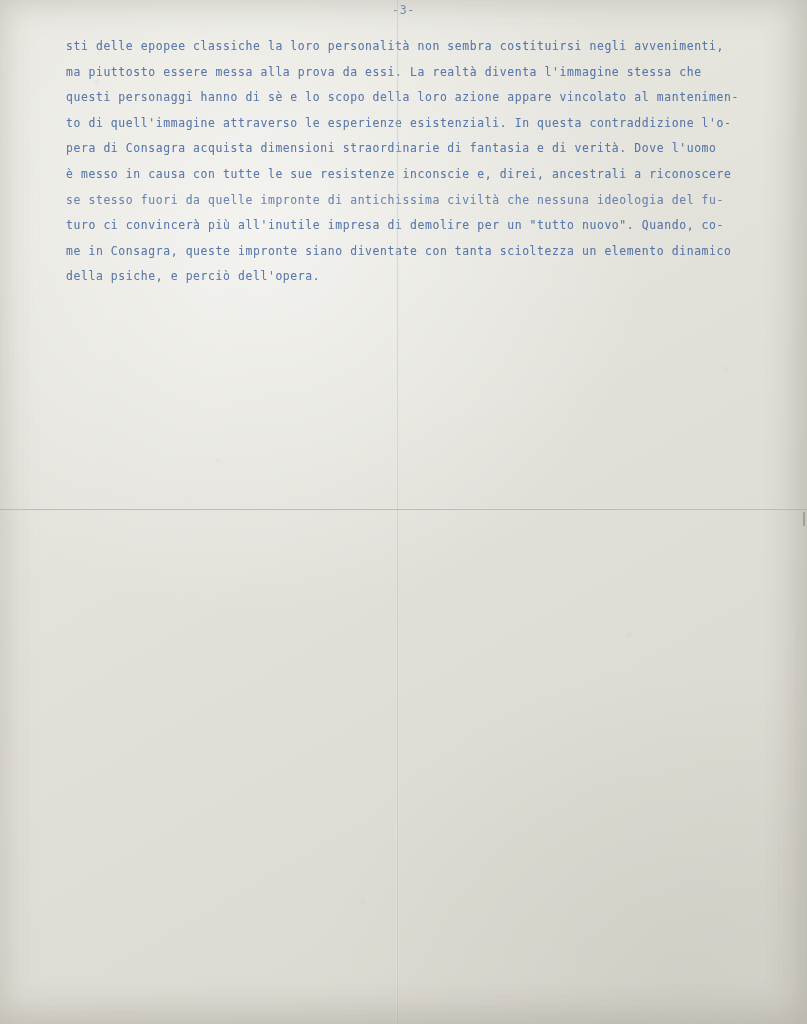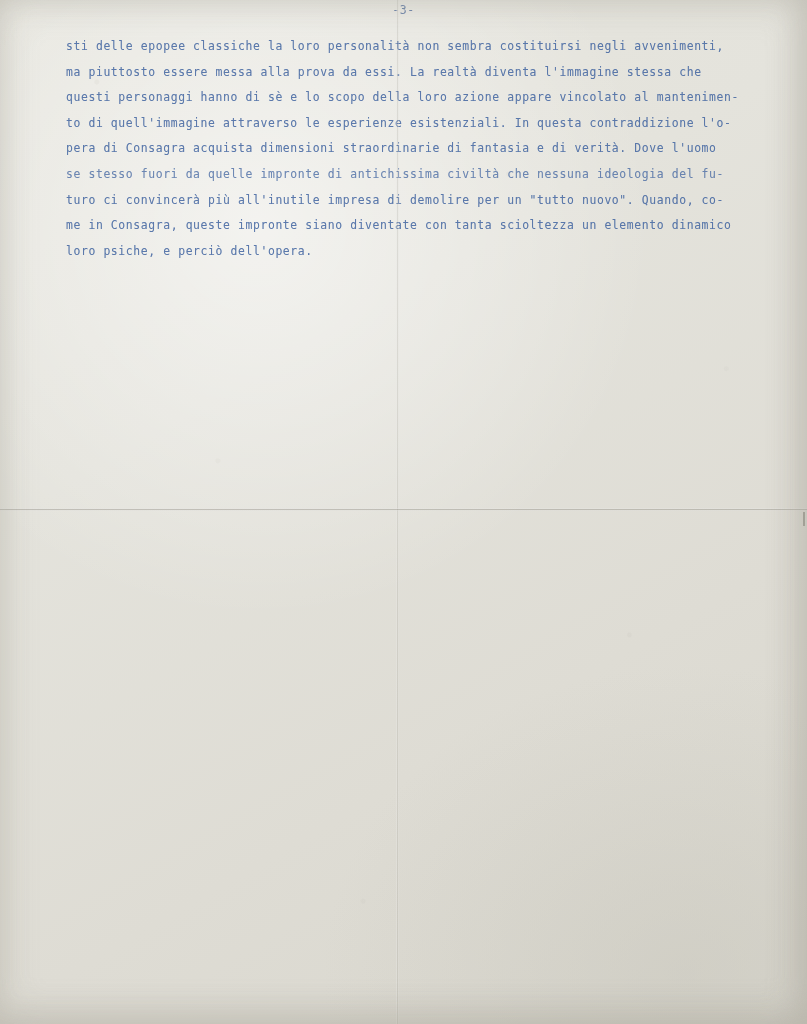--- a/index.html
+++ b/index.html
@@ -115,24 +115,25 @@
   <div class="grain"></div>
 
   <div class="page-number">-3-</div>
 
   <div class="body-text">
     <div class="line">sti delle epopee classiche la loro personalità non sembra costituirsi negli avvenimenti,</div>
     <div class="line">ma piuttosto essere messa alla prova da essi. La realtà diventa l'immagine stessa che</div>
     <div class="line">questi personaggi hanno di sè e lo scopo della loro azione appare vincolato al mantenimen-</div>
     <div class="line">to di quell'immagine attraverso le esperienze esistenziali. In questa contraddizione l'o-</div>
     <div class="line">pera di Consagra acquista dimensioni straordinarie di fantasia e di verità. Dove l'uomo</div>
+    <div class="line">è messo in causa con tutte le sue resistenze inconscie e, direi, ancestrali a riconoscere</div>
     <div class="line faint">se stesso fuori da quelle impronte di antichissima civiltà che nessuna ideologia del fu-</div>
     <div class="line">turo ci convincerà più all'inutile impresa di demolire per un "tutto nuovo". Quando, co-</div>
     <div class="line">me in Consagra, queste impronte siano diventate con tanta scioltezza un elemento dinamico</div>
-    <div class="line">loro psiche, e perciò dell'opera.</div>
+    <div class="line">della psiche, e perciò dell'opera.</div>
   </div>
 
   <div class="fold-v"></div>
   <div class="fold-h1"></div>
   <div class="fold-h2"></div>
   <div class="right-mark"></div>
   <div class="edge"></div>
 
 </div>
 

